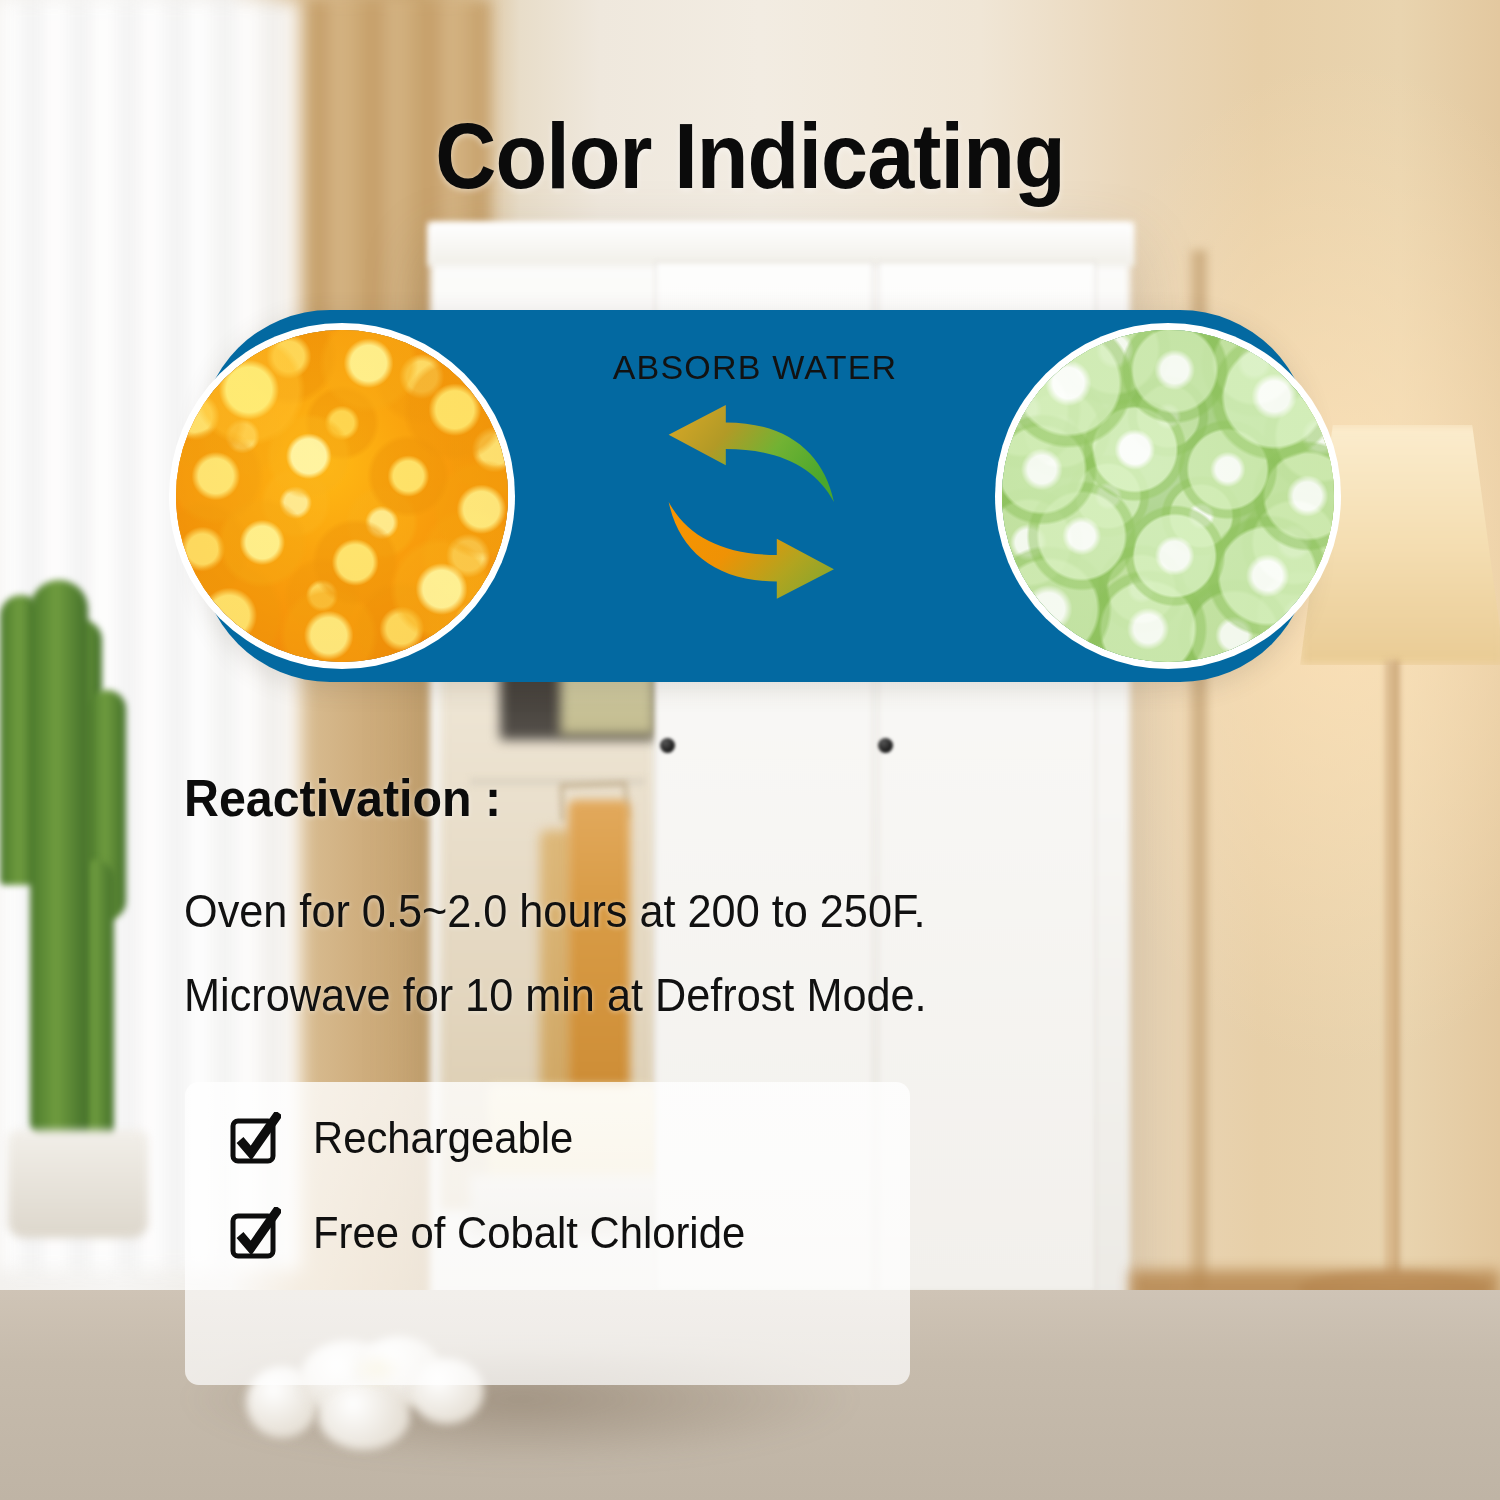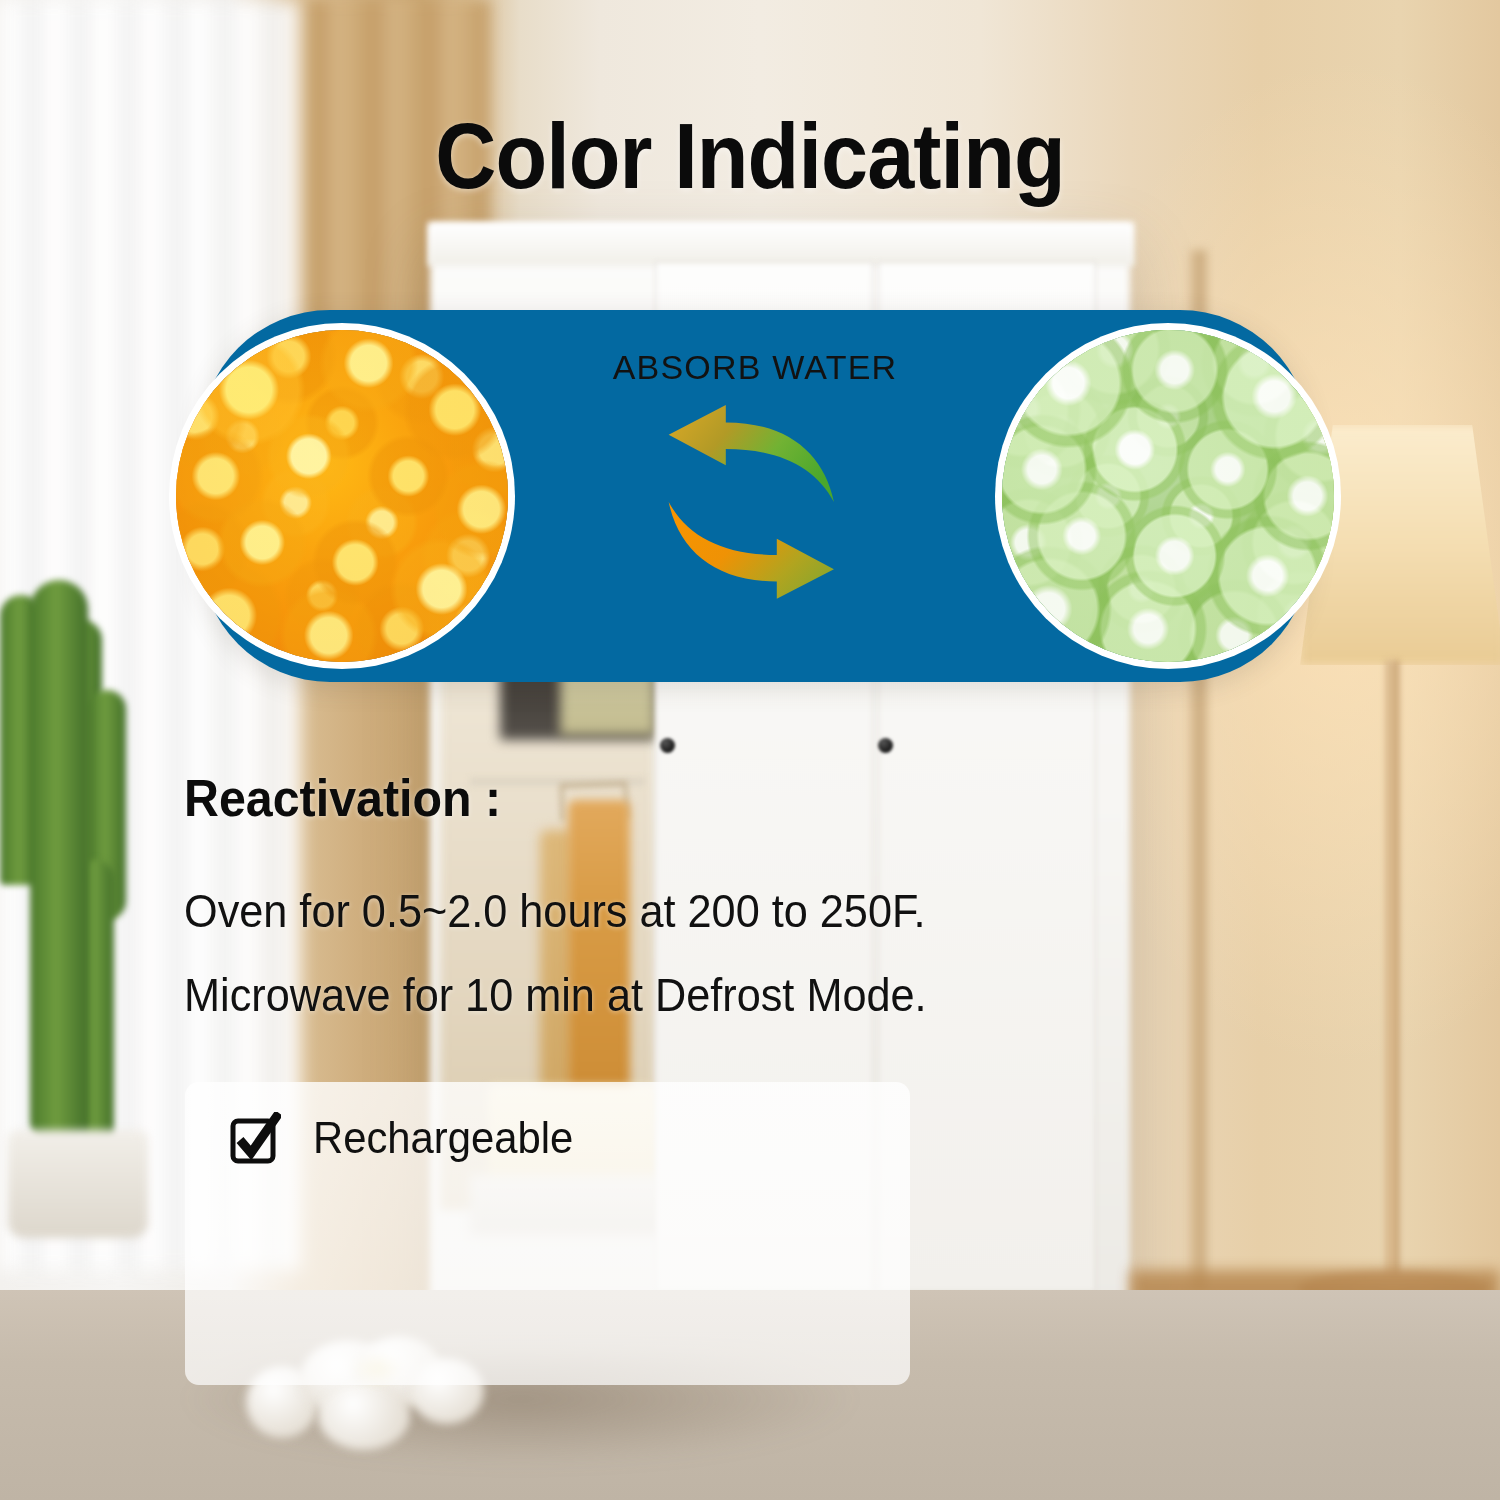--- a/index.html
+++ b/index.html
@@ -430,15 +430,24 @@
   <div class="feature-row r1">
     <span class="checkbox">
       <svg width="52" height="52" viewBox="0 0 52 52" xmlns="http://www.w3.org/2000/svg">
         <rect x="4" y="9" width="40" height="40" rx="5" ry="5" fill="none" stroke="#0d0d0d" stroke-width="5"></rect>
         <path d="M 11 28 L 22 41 L 50 1" fill="none" stroke="#0d0d0d" stroke-width="9" stroke-linecap="butt" stroke-linejoin="miter"></path>
       </svg>
     </span>
     <span class="feature-text">Rechargeable</span>
   </div>
 
+  <div class="feature-row r2">
+    <span class="checkbox">
+      <svg width="52" height="52" viewBox="0 0 52 52" xmlns="http://www.w3.org/2000/svg">
+        <rect x="4" y="9" width="40" height="40" rx="5" ry="5" fill="none" stroke="#0d0d0d" stroke-width="5"></rect>
+        <path d="M 11 28 L 22 41 L 50 1" fill="none" stroke="#0d0d0d" stroke-width="9" stroke-linecap="butt" stroke-linejoin="miter"></path>
+      </svg>
+    </span>
+    <span class="feature-text">Free of Cobalt Chloride</span>
+  </div>
 
 
 </div>
 
 </body></html>

